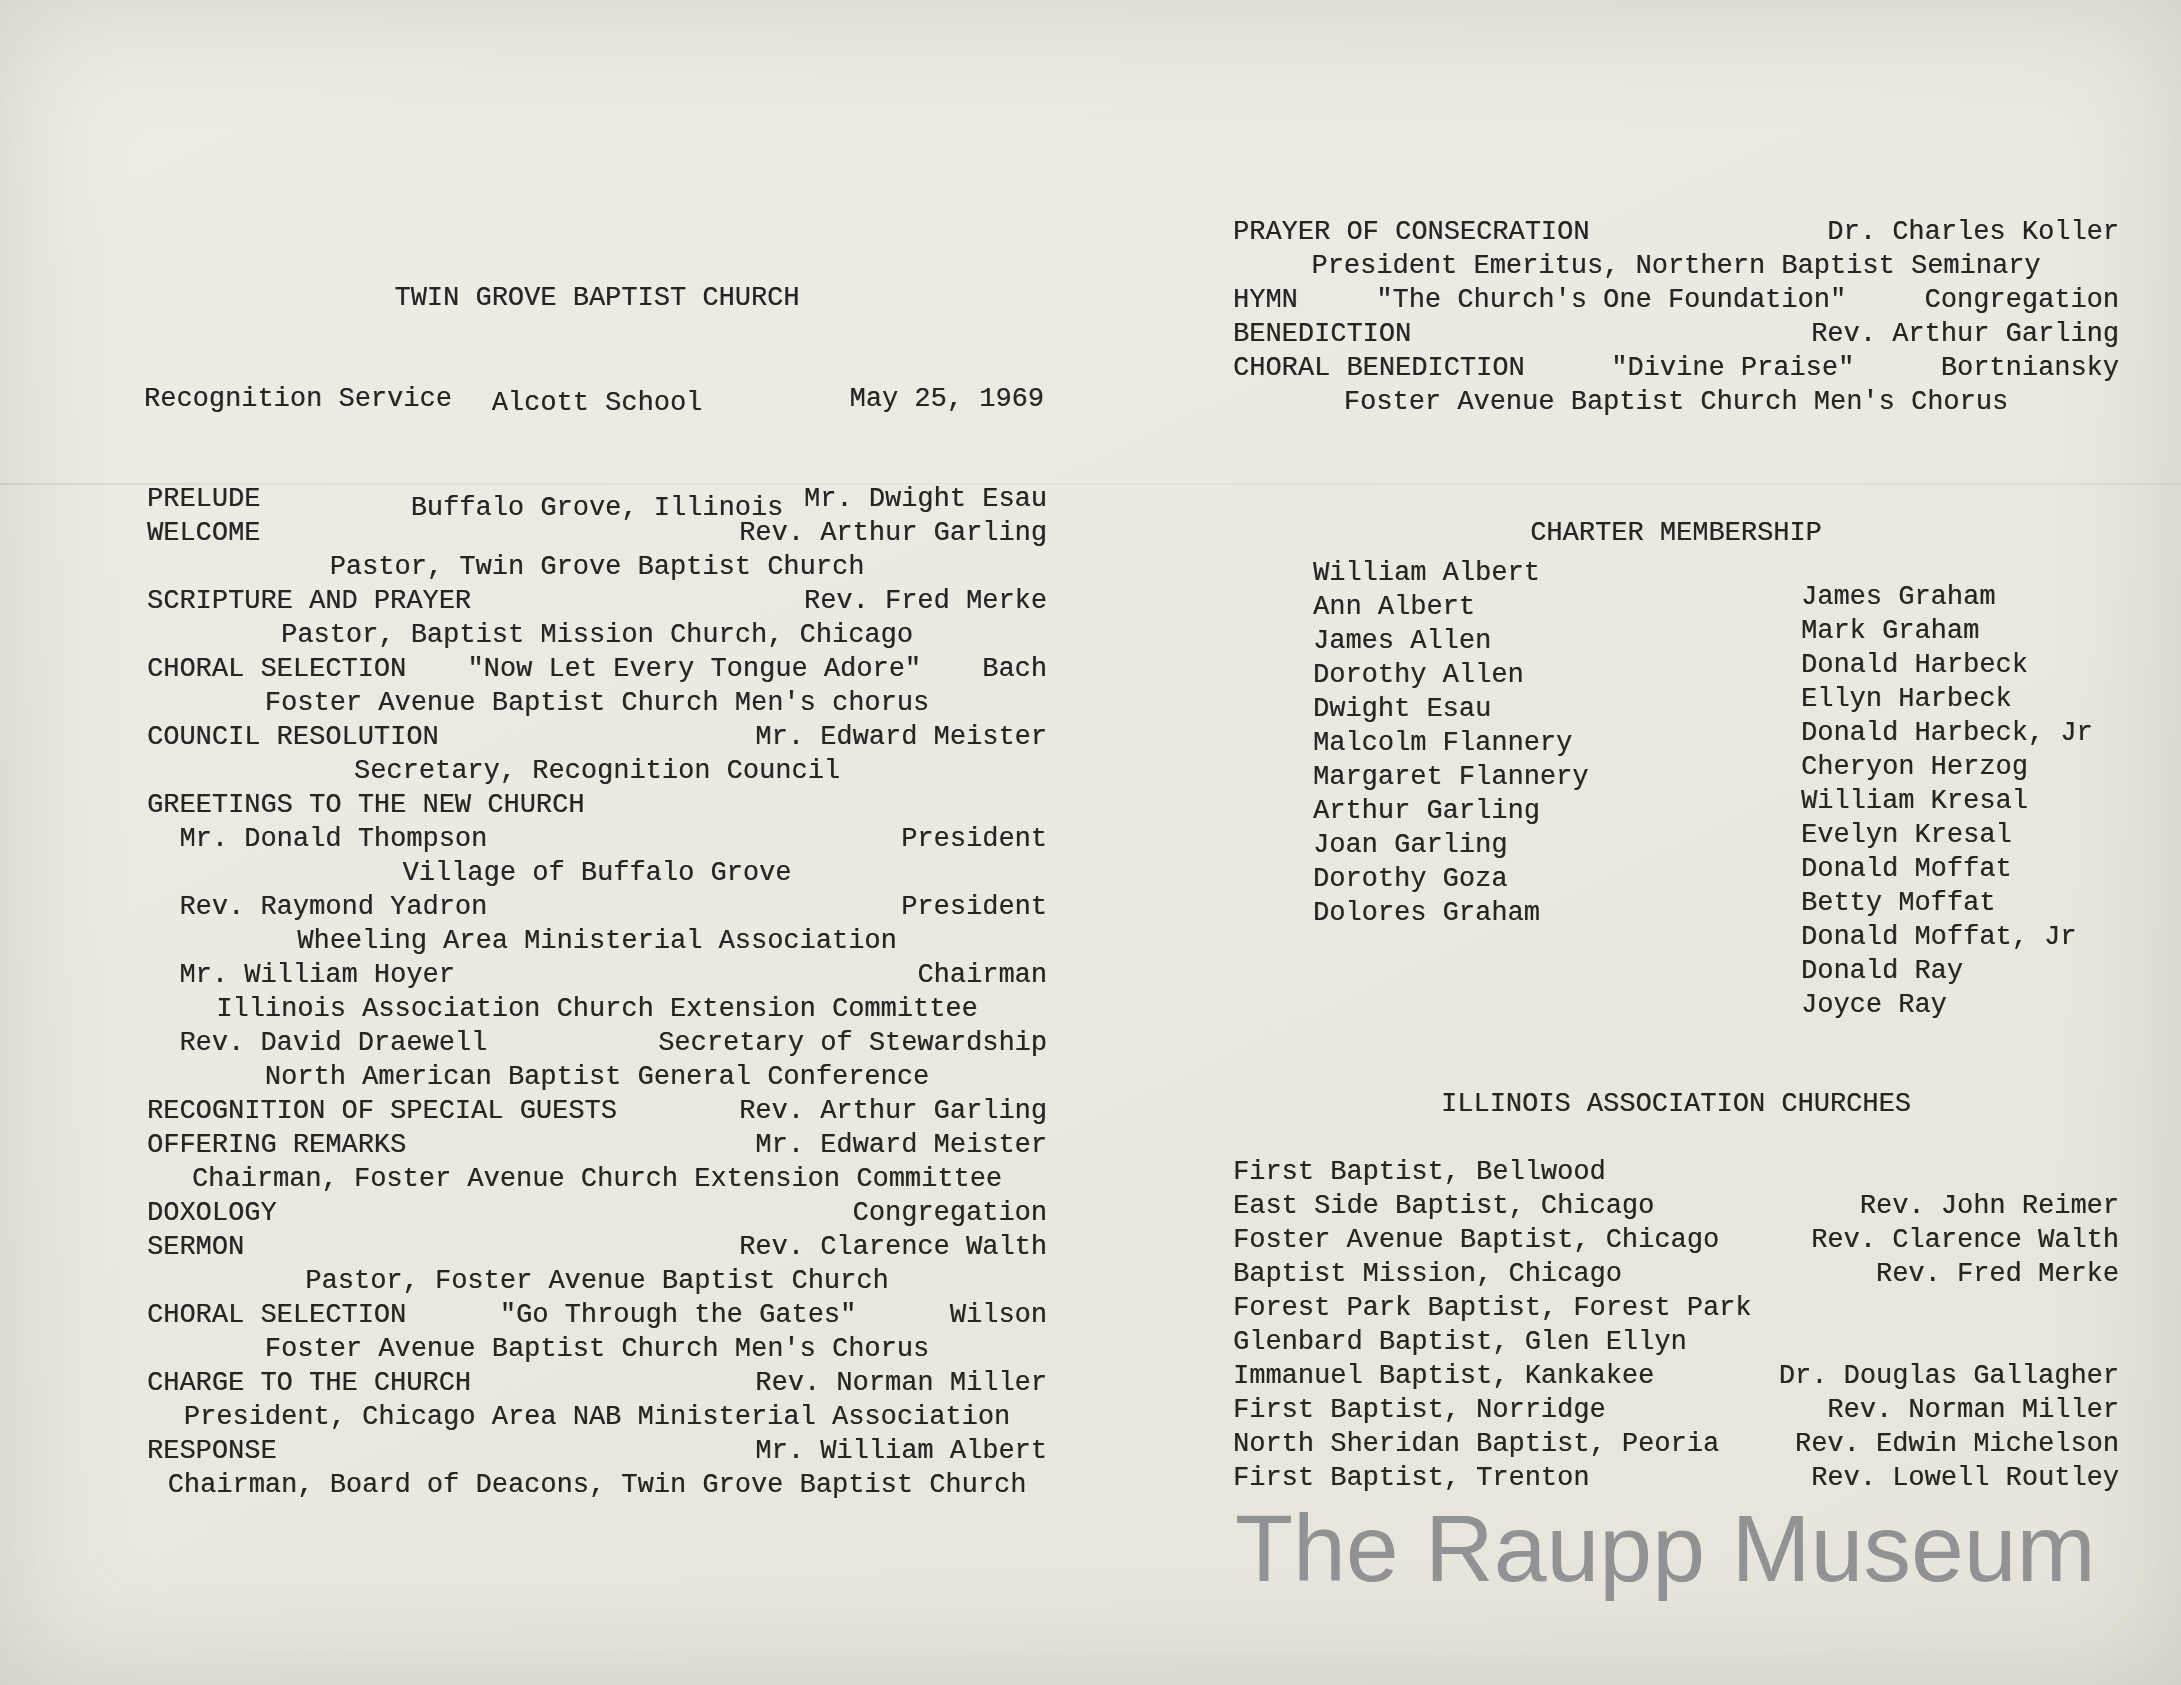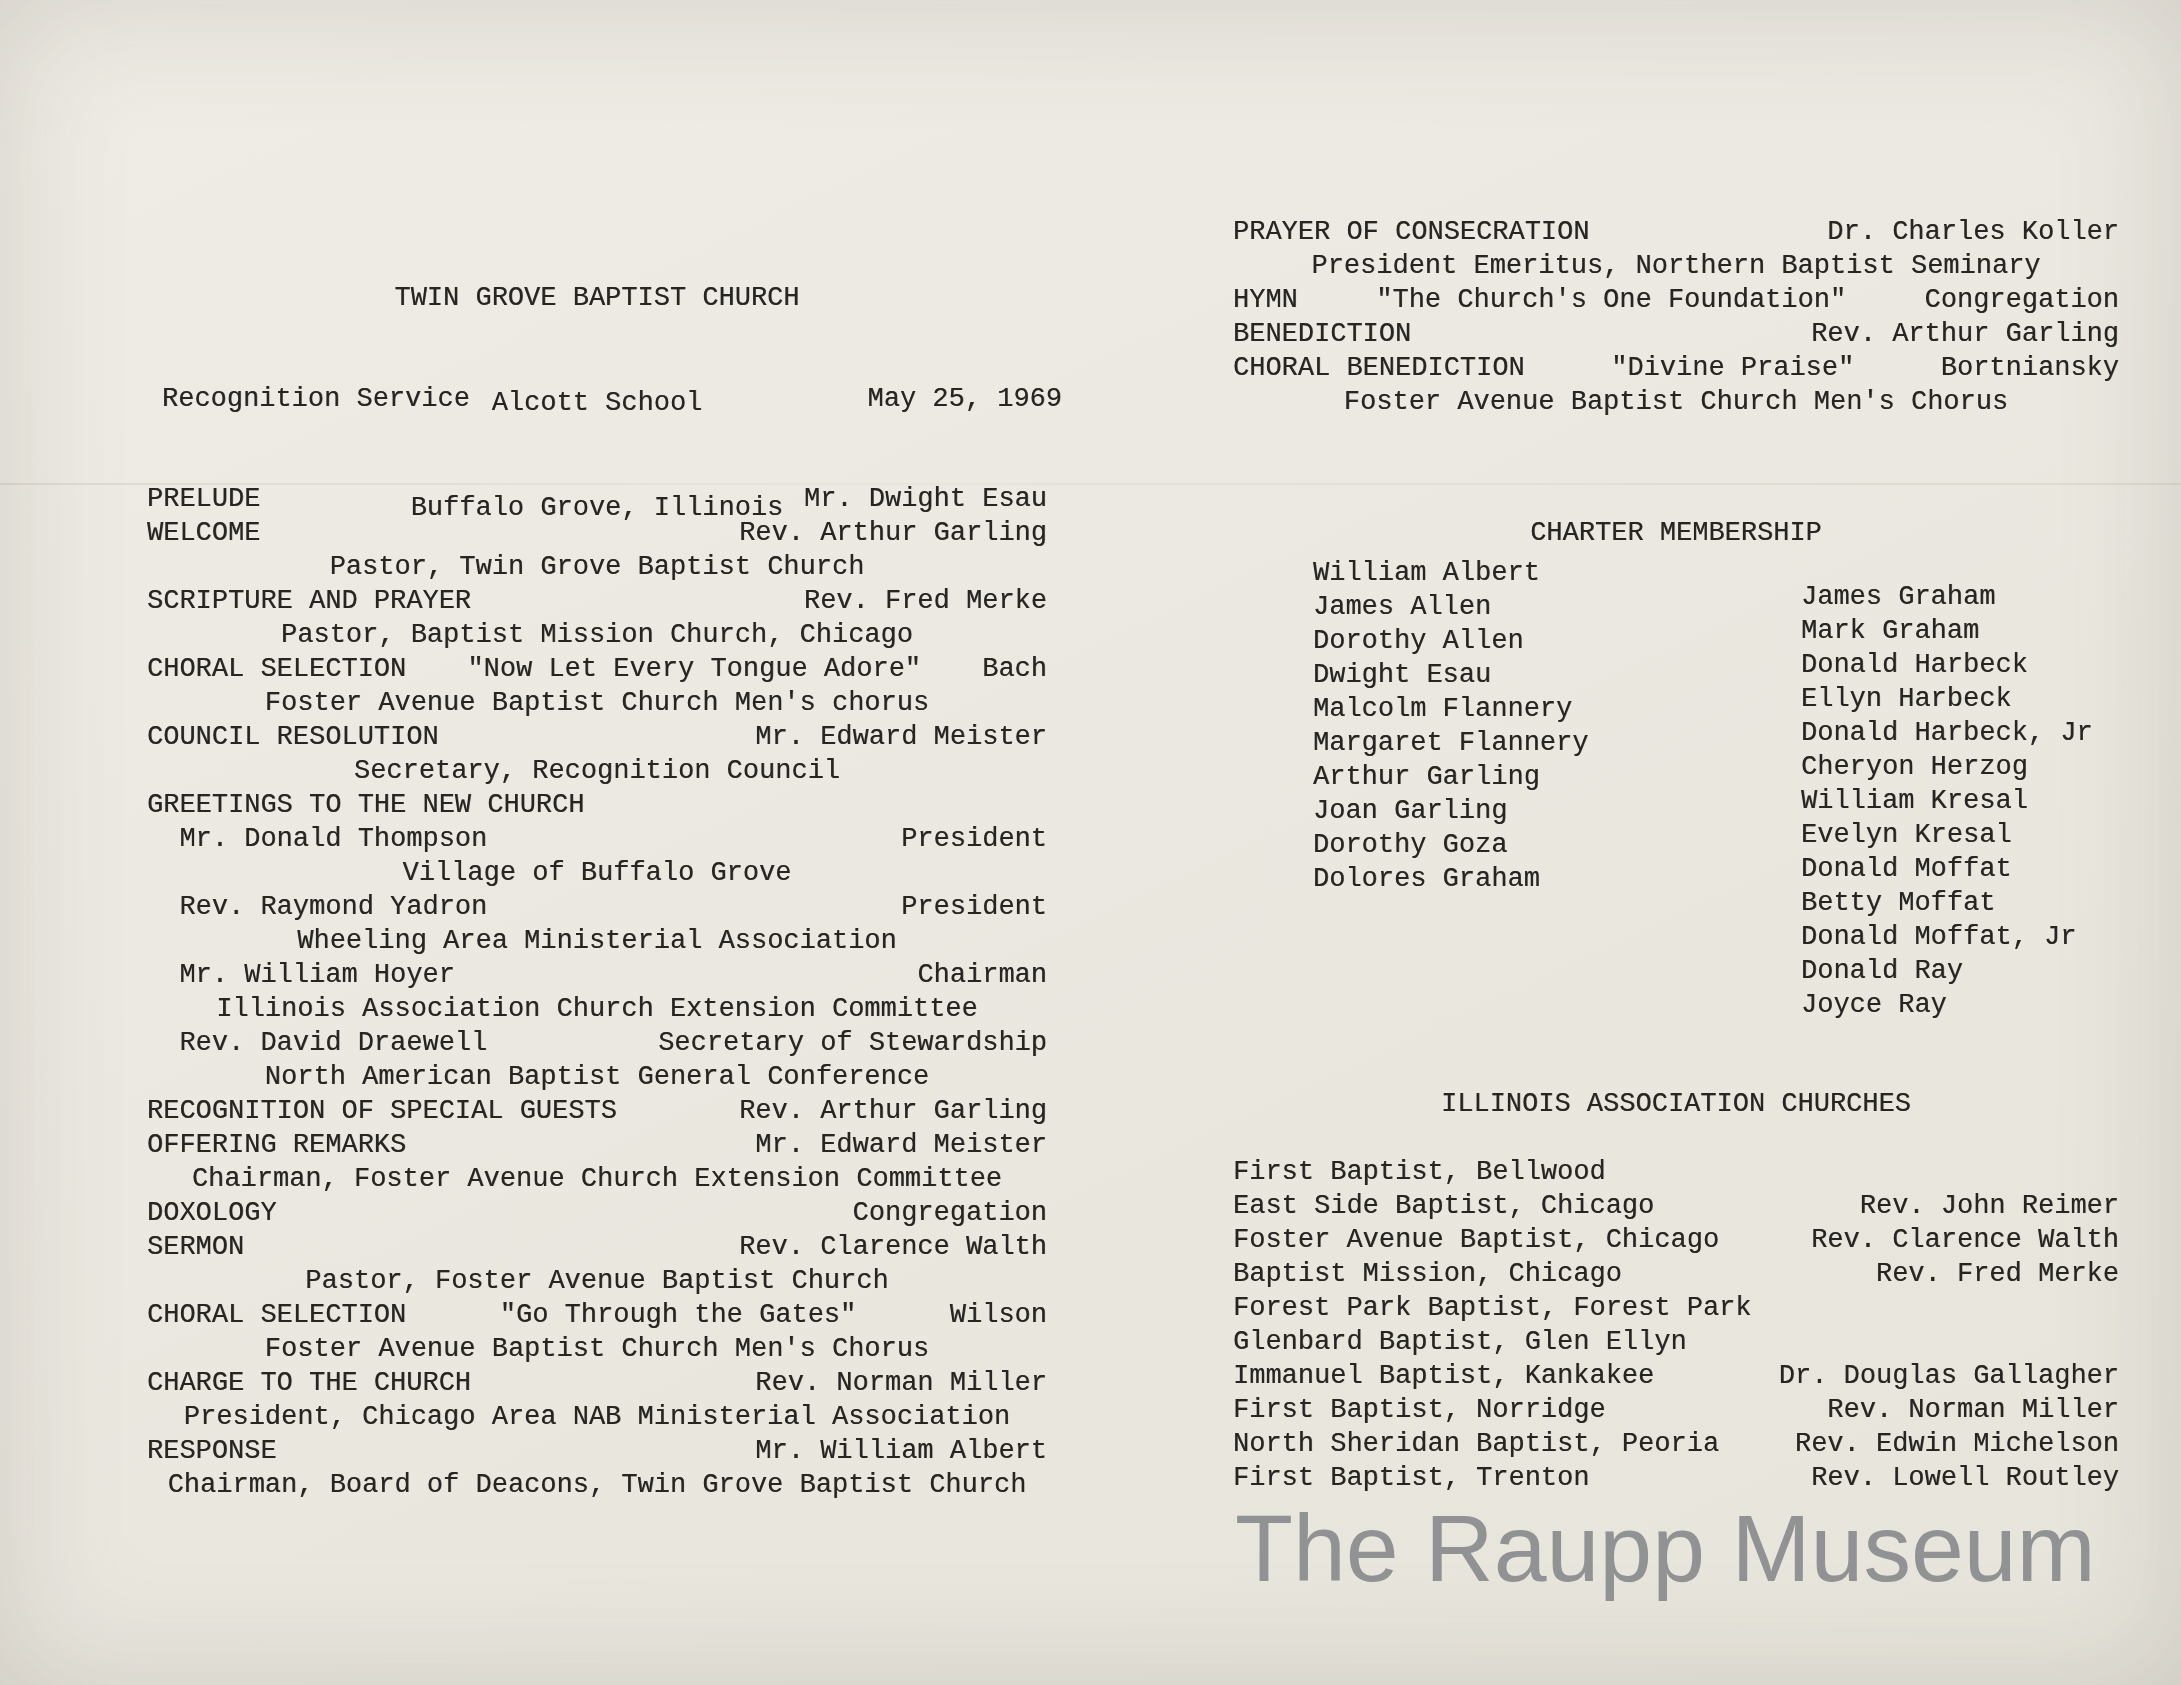--- a/index.html
+++ b/index.html
@@ -18,21 +18,21 @@
   .paper .ink { text-shadow: 0.4px 0 0 rgba(38,37,34,0.55); }
   .fold-line {
     position: absolute; left: 0; top: 483px; width: 100%; height: 1.8px;
     background: linear-gradient(to right, rgba(120,113,100,0.14), rgba(120,113,100,0.04) 40%, rgba(120,113,100,0.12));
   }
   .doc-header {
     position: absolute; left: 147px; top: 211px; width: 900px;
     text-align: center; line-height: 35px; white-space: pre;
   }
   .service-line {
-    position: absolute; left: 162px; top: 384px; width: 900px;
+    position: absolute; left: 144px; top: 384px; width: 900px;
     display: flex; justify-content: space-between; white-space: pre;
   }
   .program { position: absolute; white-space: pre; }
   #left-program  { left: 147px;  top: 482px; width: 900px; }
   #right-program { left: 1233px; top: 215px; width: 886px; }
   .pline { display: flex; line-height: 34px; white-space: pre; }
   .pline.center { display: block; text-align: center; }
   .pline .pl { flex: 0 0 auto; }
   .pline .pc { flex: 1 1 auto; text-align: center; }
   .pline .pr { flex: 0 0 auto; }
@@ -73,21 +73,21 @@
     <span>May 25, 1969</span>
   </div>
 
   <div class="program ink" id="left-program"><div class="pline"><span class="pl">PRELUDE</span><span class="pc"></span><span class="pr">Mr. Dwight Esau</span></div><div class="pline"><span class="pl">WELCOME</span><span class="pc"></span><span class="pr">Rev. Arthur Garling</span></div><div class="pline center">Pastor, Twin Grove Baptist Church</div><div class="pline"><span class="pl">SCRIPTURE AND PRAYER</span><span class="pc"></span><span class="pr">Rev. Fred Merke</span></div><div class="pline center">Pastor, Baptist Mission Church, Chicago</div><div class="pline"><span class="pl">CHORAL SELECTION</span><span class="pc">"Now Let Every Tongue Adore"</span><span class="pr">Bach</span></div><div class="pline center">Foster Avenue Baptist Church Men's chorus</div><div class="pline"><span class="pl">COUNCIL RESOLUTION</span><span class="pc"></span><span class="pr">Mr. Edward Meister</span></div><div class="pline center">Secretary, Recognition Council</div><div class="pline"><span class="pl">GREETINGS TO THE NEW CHURCH</span><span class="pc"></span><span class="pr"></span></div><div class="pline"><span class="pl">  Mr. Donald Thompson</span><span class="pc"></span><span class="pr">President</span></div><div class="pline center">Village of Buffalo Grove</div><div class="pline"><span class="pl">  Rev. Raymond Yadron</span><span class="pc"></span><span class="pr">President</span></div><div class="pline center">Wheeling Area Ministerial Association</div><div class="pline"><span class="pl">  Mr. William Hoyer</span><span class="pc"></span><span class="pr">Chairman</span></div><div class="pline center">Illinois Association Church Extension Committee</div><div class="pline"><span class="pl">  Rev. David Draewell</span><span class="pc"></span><span class="pr">Secretary of Stewardship</span></div><div class="pline center">North American Baptist General Conference</div><div class="pline"><span class="pl">RECOGNITION OF SPECIAL GUESTS</span><span class="pc"></span><span class="pr">Rev. Arthur Garling</span></div><div class="pline"><span class="pl">OFFERING REMARKS</span><span class="pc"></span><span class="pr">Mr. Edward Meister</span></div><div class="pline center">Chairman, Foster Avenue Church Extension Committee</div><div class="pline"><span class="pl">DOXOLOGY</span><span class="pc"></span><span class="pr">Congregation</span></div><div class="pline"><span class="pl">SERMON</span><span class="pc"></span><span class="pr">Rev. Clarence Walth</span></div><div class="pline center">Pastor, Foster Avenue Baptist Church</div><div class="pline"><span class="pl">CHORAL SELECTION</span><span class="pc">"Go Through the Gates"</span><span class="pr">Wilson</span></div><div class="pline center">Foster Avenue Baptist Church Men's Chorus</div><div class="pline"><span class="pl">CHARGE TO THE CHURCH</span><span class="pc"></span><span class="pr">Rev. Norman Miller</span></div><div class="pline center">President, Chicago Area NAB Ministerial Association</div><div class="pline"><span class="pl">RESPONSE</span><span class="pc"></span><span class="pr">Mr. William Albert</span></div><div class="pline center">Chairman, Board of Deacons, Twin Grove Baptist Church</div></div>
 
   <div class="program ink" id="right-program"><div class="pline"><span class="pl">PRAYER OF CONSECRATION</span><span class="pc"></span><span class="pr">Dr. Charles Koller</span></div><div class="pline center">President Emeritus, Northern Baptist Seminary</div><div class="pline"><span class="pl">HYMN</span><span class="pc">"The Church's One Foundation"</span><span class="pr">Congregation</span></div><div class="pline"><span class="pl">BENEDICTION</span><span class="pc"></span><span class="pr">Rev. Arthur Garling</span></div><div class="pline"><span class="pl">CHORAL BENEDICTION</span><span class="pc">"Divine Praise"</span><span class="pr">Bortniansky</span></div><div class="pline center">Foster Avenue Baptist Church Men's Chorus</div></div>
 
   <div class="section-title charter-title ink">CHARTER MEMBERSHIP</div>
 
   <div class="charter-cols ink">
-    <ul class="ccol1" id="charter-col1"><li>William Albert</li><li>James Allen</li><li>Dorothy Allen</li><li>Dwight Esau</li><li>Malcolm Flannery</li><li>Margaret Flannery</li><li>Arthur Garling</li><li>Joan Garling</li><li>Dorothy Goza</li><li>Dolores Graham</li></ul>
+    <ul class="ccol1" id="charter-col1"><li>William Albert</li><li>Ann Albert</li><li>James Allen</li><li>Dorothy Allen</li><li>Dwight Esau</li><li>Malcolm Flannery</li><li>Margaret Flannery</li><li>Arthur Garling</li><li>Joan Garling</li><li>Dorothy Goza</li><li>Dolores Graham</li></ul>
     <ul class="ccol2" id="charter-col2"><li>James Graham</li><li>Mark Graham</li><li>Donald Harbeck</li><li>Ellyn Harbeck</li><li>Donald Harbeck, Jr</li><li>Cheryon Herzog</li><li>William Kresal</li><li>Evelyn Kresal</li><li>Donald Moffat</li><li>Betty Moffat</li><li>Donald Moffat, Jr</li><li>Donald Ray</li><li>Joyce Ray</li></ul>
   </div>
 
   <div class="section-title churches-title ink">ILLINOIS ASSOCIATION CHURCHES</div>
 
   <div id="churches" class="ink"><div class="crow"><span>First Baptist, Bellwood</span><span></span></div><div class="crow"><span>East Side Baptist, Chicago</span><span>Rev. John Reimer</span></div><div class="crow"><span>Foster Avenue Baptist, Chicago</span><span>Rev. Clarence Walth</span></div><div class="crow"><span>Baptist Mission, Chicago</span><span>Rev. Fred Merke</span></div><div class="crow"><span>Forest Park Baptist, Forest Park</span><span></span></div><div class="crow"><span>Glenbard Baptist, Glen Ellyn</span><span></span></div><div class="crow"><span>Immanuel Baptist, Kankakee</span><span>Dr. Douglas Gallagher</span></div><div class="crow"><span>First Baptist, Norridge</span><span>Rev. Norman Miller</span></div><div class="crow"><span>North Sheridan Baptist, Peoria</span><span>Rev. Edwin Michelson</span></div><div class="crow"><span>First Baptist, Trenton</span><span>Rev. Lowell Routley</span></div></div>
 
   <div class="watermark">The Raupp Museum</div>
 </div>
 

